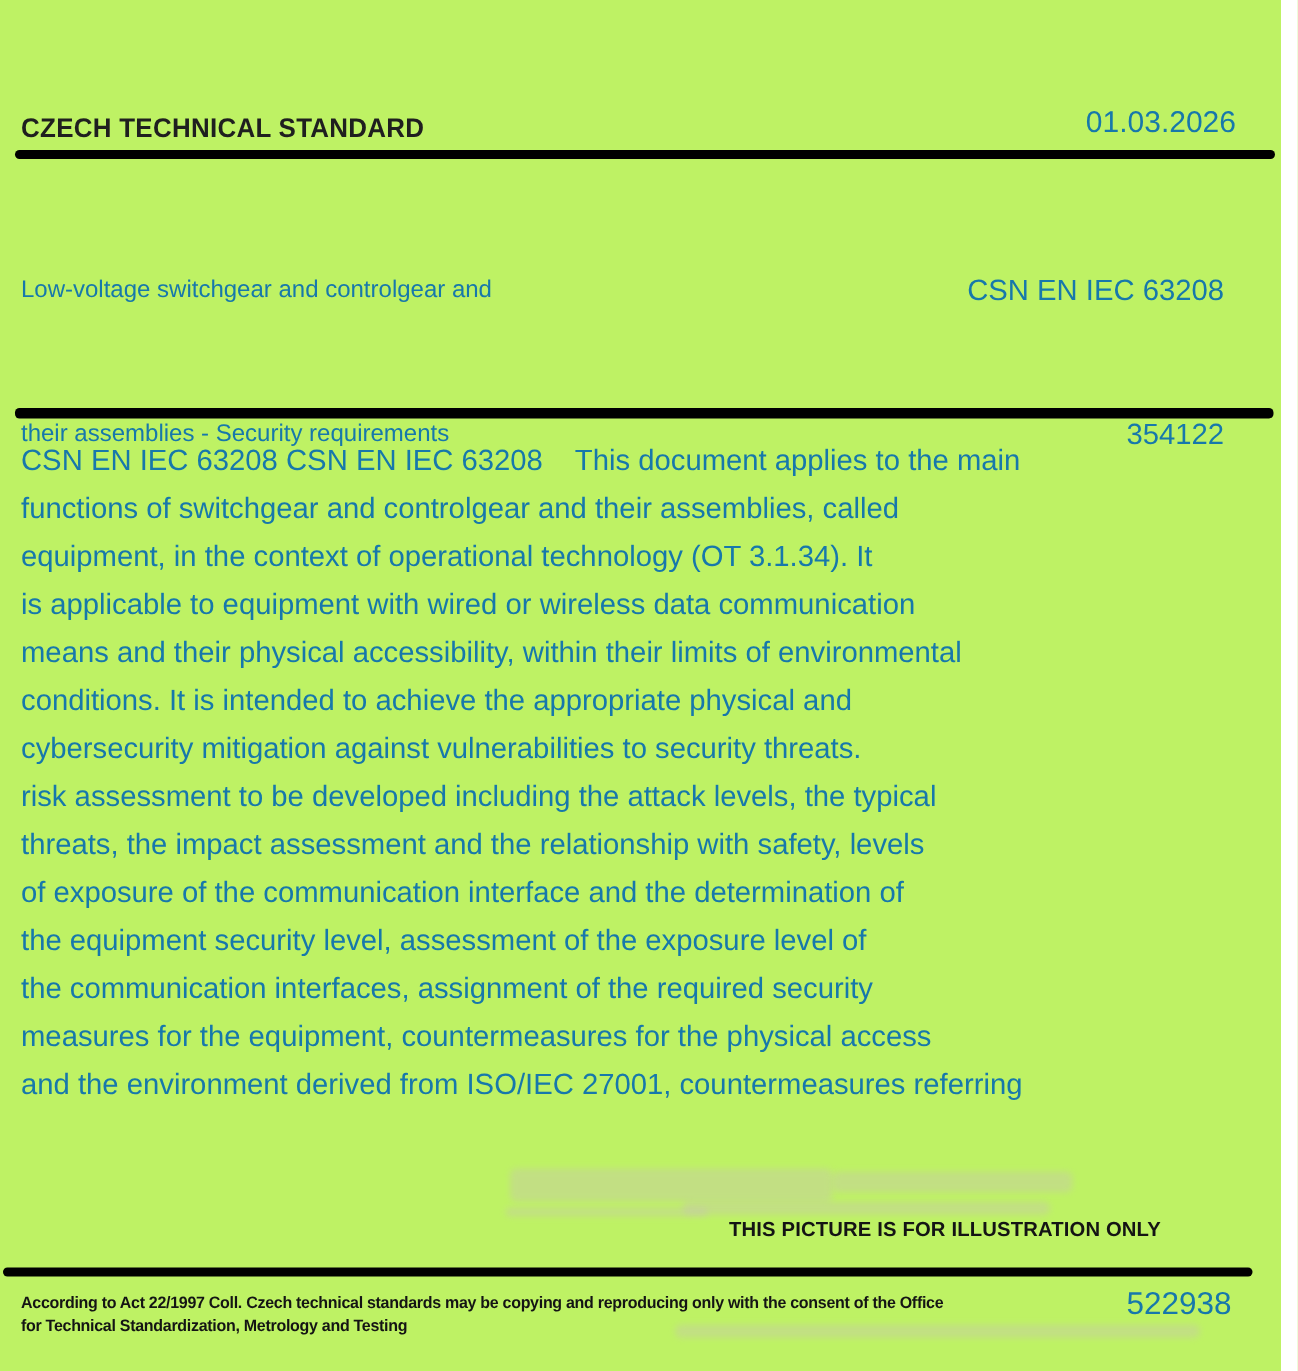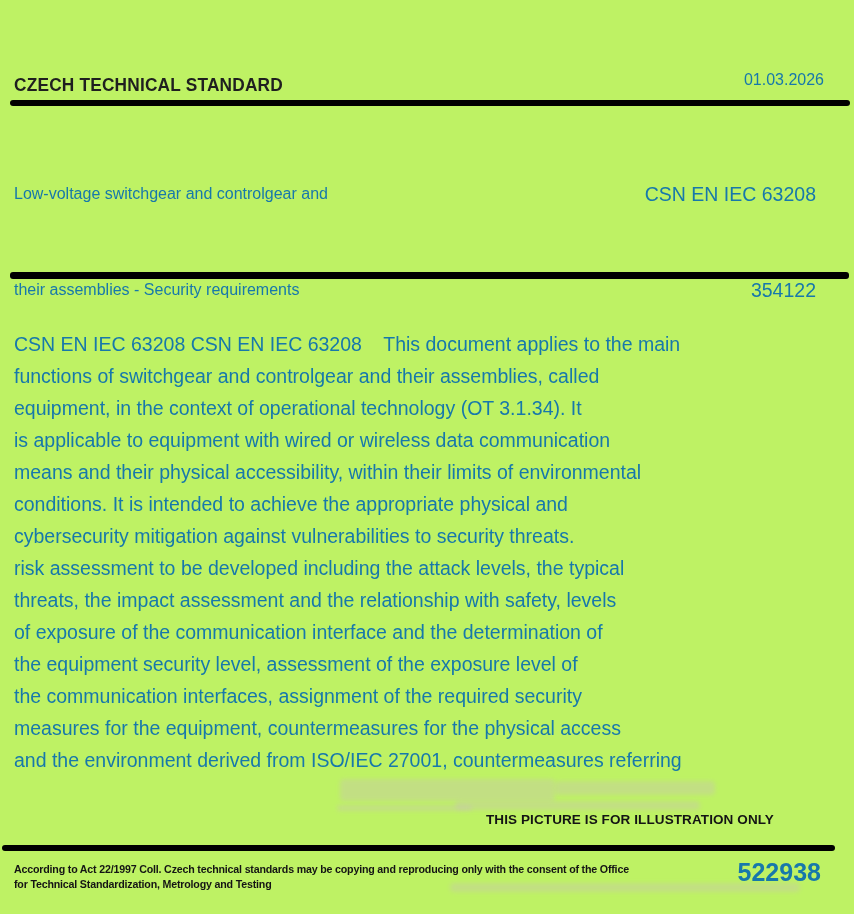--- a/index.html
+++ b/index.html
@@ -25,21 +25,21 @@
     color: #1f1f1f;
     letter-spacing: 0.2px;
     transform: scaleX(0.96);
     transform-origin: left center;
     white-space: pre;
   }
   .header-date {
     position: absolute;
     right: 30px;
     top: 71px;
-    font-size: 16px;
+    font-size: 20px;
     color: #1778ab;
     white-space: pre;
   }
   .rule {
     position: absolute;
     background: #000000;
     border-radius: 3px;
   }
   .rule-header { left: 10px; top: 100px; width: 840px; height: 6px; }
   .rule-mid    { left: 10px; top: 272px; width: 839px; height: 7px; }
@@ -67,21 +67,20 @@
   }
 
   
   .abstract {
     position: absolute;
     left: 14px;
     top: 291px;
     font-size: 19.5px;
     line-height: 32px;
     color: #1778ab;
-    margin-top: 37px;
   }
   .abstract .line { white-space: pre; }
 
   
   .wm {
     position: absolute;
     background: #c9c2b6;
     opacity: 0.38;
     filter: blur(2px);
     border-radius: 4px;
@@ -115,24 +114,23 @@
     color: #141414;
     letter-spacing: -0.2px;
     transform: scaleX(0.97);
     transform-origin: left top;
   }
   .footer-legal .line { white-space: pre; }
   .footer-number {
     position: absolute;
     right: 33px;
     top: 858px;
-    font-size: 25px;
+    font-size: 21px;
     color: #1778ab;
     white-space: pre;
-    font-weight: bold;
   }
 </style>
 </head>
 <body>
 
 <div class="page">
 
   <div class="standard-label">CZECH TECHNICAL STANDARD</div>
   <div class="header-date">01.03.2026</div>
   <div class="rule rule-header"></div>

